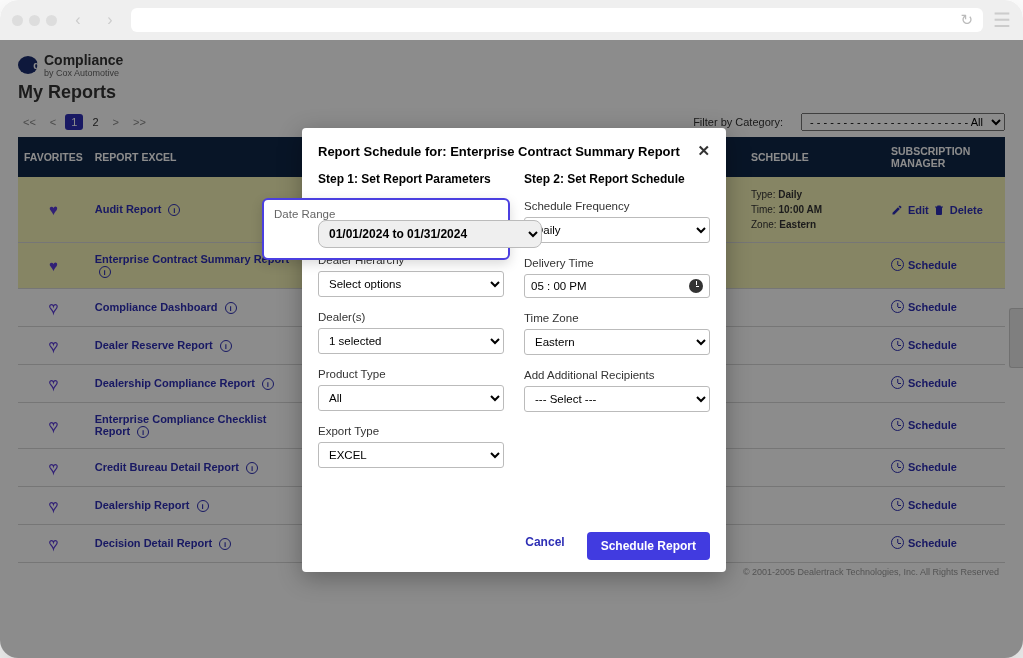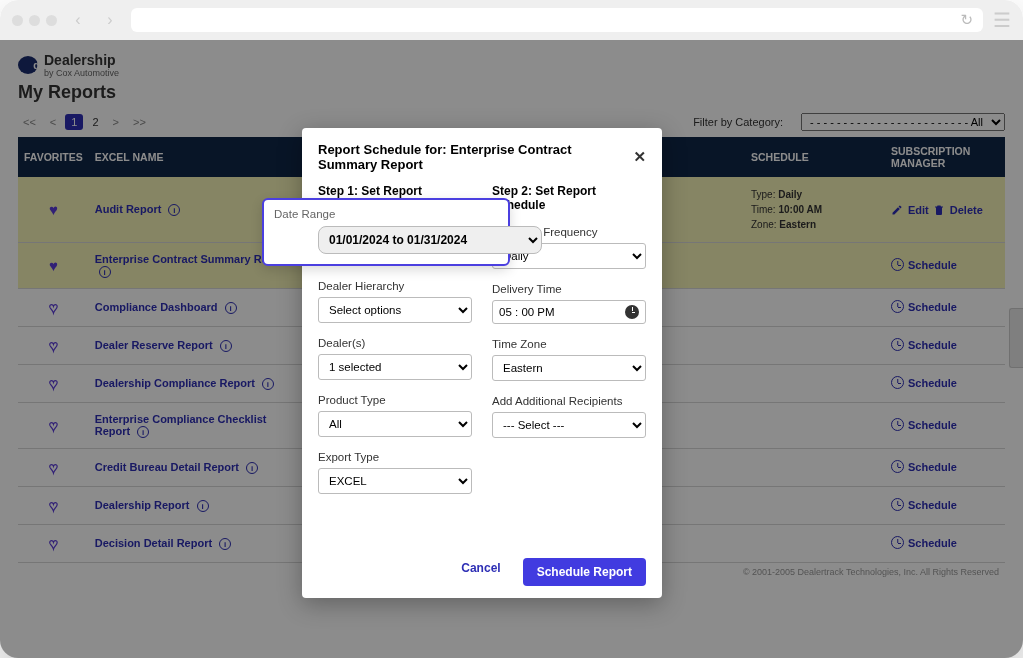--- a/index.html
+++ b/index.html
@@ -45,37 +45,37 @@
 .clock-ico { width: 13px; height: 13px; border: 1.5px solid #2e2fb5; border-radius: 50%; position: relative; display:inline-block; }
 .clock-ico::before { content:''; position:absolute; width:1.5px; height:4px; background:#2e2fb5; left:50%; top:2px; transform:translateX(-50%); }
 .clock-ico::after { content:''; position:absolute; width:3px; height:1.5px; background:#2e2fb5; left:50%; top:50%; }
 .sub-detail { font-size: 10px; color: #333; line-height: 1.5; }
 .sub-detail b { font-weight: 600; }
 .sub-actions { display: flex; flex-direction: row; gap: 4px; }
 .sub-act { color: #2e2fb5; font-weight: 600; display: inline-flex; align-items: center; gap: 5px; font-size: 11px; }
 .ico-sm { width: 12px; height: 12px; display: inline-block; }
 .footer-copy { text-align: right; font-size: 9px; color: #999; padding: 4px 6px; }
 
-.modal { position: absolute; z-index: 10; background: #fff; border-radius: 4px; left: 302px; top: 88px; width: 360px; padding: 14px 16px 12px; box-shadow: 0 6px 24px rgba(0,0,0,0.3); }
+.modal { position: absolute; z-index: 10; background: #fff; border-radius: 4px; left: 302px; top: 88px; width: 424px; padding: 14px 16px 12px; box-shadow: 0 6px 24px rgba(0,0,0,0.3); }
 .modal-title { font-size: 13px; font-weight: 700; margin-bottom: 12px; display: flex; justify-content: space-between; align-items: center; }
 .close-x { font-size: 15px; color: #333; cursor: pointer; font-weight: bold; }
 .modal-cols { display: flex; gap: 20px; }
 .mcol { flex: 1; }
 .step-h { font-size: 12px; font-weight: 700; margin-bottom: 14px; }
 .field { margin-bottom: 14px; }
 .field label { font-size: 11.5px; color: #333; display: block; margin-bottom: 5px; }
 .field select, .field input[type=text] { width: 100%; font-size: 11.5px; padding: 5px 6px; border: 1px solid #bbb; border-radius: 3px; background: #fff; }
 .time-row { display: flex; align-items: center; gap: 6px; border: 1px solid #bbb; border-radius: 3px; padding: 4px 6px; font-size: 11.5px; }
 .time-row .t { border: none; outline: none; width: auto; font-family: inherit; }
 .clock-fill { margin-left: auto; width: 14px; height: 14px; background: #333; border-radius: 50%; position: relative; }
 .clock-fill::before { content:''; position:absolute; width:1px; height:4px; background:#fff; left:50%; top:2px; }
 .clock-fill::after { content:''; position:absolute; width:3px; height:1px; background:#fff; left:50%; top:50%; }
 
 .date-popout { position: absolute; z-index: 20; left: 262px; top: 158px; width: 248px; background: #fff; border: 2px solid #4b3fe0; border-radius: 6px; padding: 8px 10px 10px; box-shadow: 0 4px 12px rgba(0,0,0,0.15); }
-.date-popout .lbl { font-size: 11.5px; color: #666; margin-bottom: 6px; }
+.date-popout .lbl { font-size: 11.5px; color: #666; }
 .date-popout select { width: 100%; font-size: 12px; font-weight: 600; padding: 5px 6px; border: 1px solid #bbb; border-radius: 8px; margin-left: 44px; }
 
 .modal-actions { display: flex; justify-content: flex-end; gap: 10px; margin-top: 36px; padding-top: 6px; }
 .btn-cancel { color: #2e2fb5; font-size: 12px; font-weight: 600; padding: 7px 12px; background: transparent; border: none; cursor: pointer; }
 .btn-primary { background: #413be0; color: #fff; font-size: 12px; font-weight: 600; padding: 7px 14px; border-radius: 4px; border: none; cursor: pointer; margin-top: 8px; }
 
 .side-tab { position: absolute; right: 0; top: 268px; width: 14px; height: 60px; background: #e8e8e8; border: 1px solid #ccc; border-right: none; border-radius: 3px 0 0 3px; z-index: 2; }
 </style>
 </head>
 <body>
@@ -93,21 +93,21 @@
       <span class="refresh-icon">↻</span>
     </div>
     <div class="hamburger">☰</div>
   </div>
 
   <div class="app-wrapper">
     <div class="app-content">
       <div class="brand">
         <div class="brand-logo">dt</div>
         <div>
-          <div class="brand-main">Dealership</div>
+          <div class="brand-main">Compliance</div>
           <div class="brand-sub">by Cox Automotive</div>
         </div>
       </div>
       <div class="page-title">My Reports</div>
 
       <div class="toolbar">
         <div class="pager">
           <span>&lt;&lt;</span>
           <span>&lt;</span>
           <span class="pg active">1</span>
@@ -118,21 +118,21 @@
         <div class="filter">
           <span>Filter by Category:</span>
           <select><option>- - - - - - - - - - - - - - - - - - - - - - - - All</option></select>
         </div>
       </div>
 
       <table class="reports">
         <thead>
           <tr>
             <th style="width:60px">FAVORITES</th>
-            <th style="width:210px">EXCEL NAME</th>
+            <th style="width:210px">REPORT EXCEL</th>
             <th>REPORT CATEGORY</th>
             <th style="width:140px">SCHEDULE</th>
             <th style="width:120px">SUBSCRIPTION MANAGER</th>
           </tr>
         </thead>
         <tbody id="report-rows">
             <tr class="hl">
               <td style="text-align: center;"><span class="fav">♥</span></td>
               <td class="rname">Audit Report <span class="hint">i</span></td>
               <td class="biz"></td>

